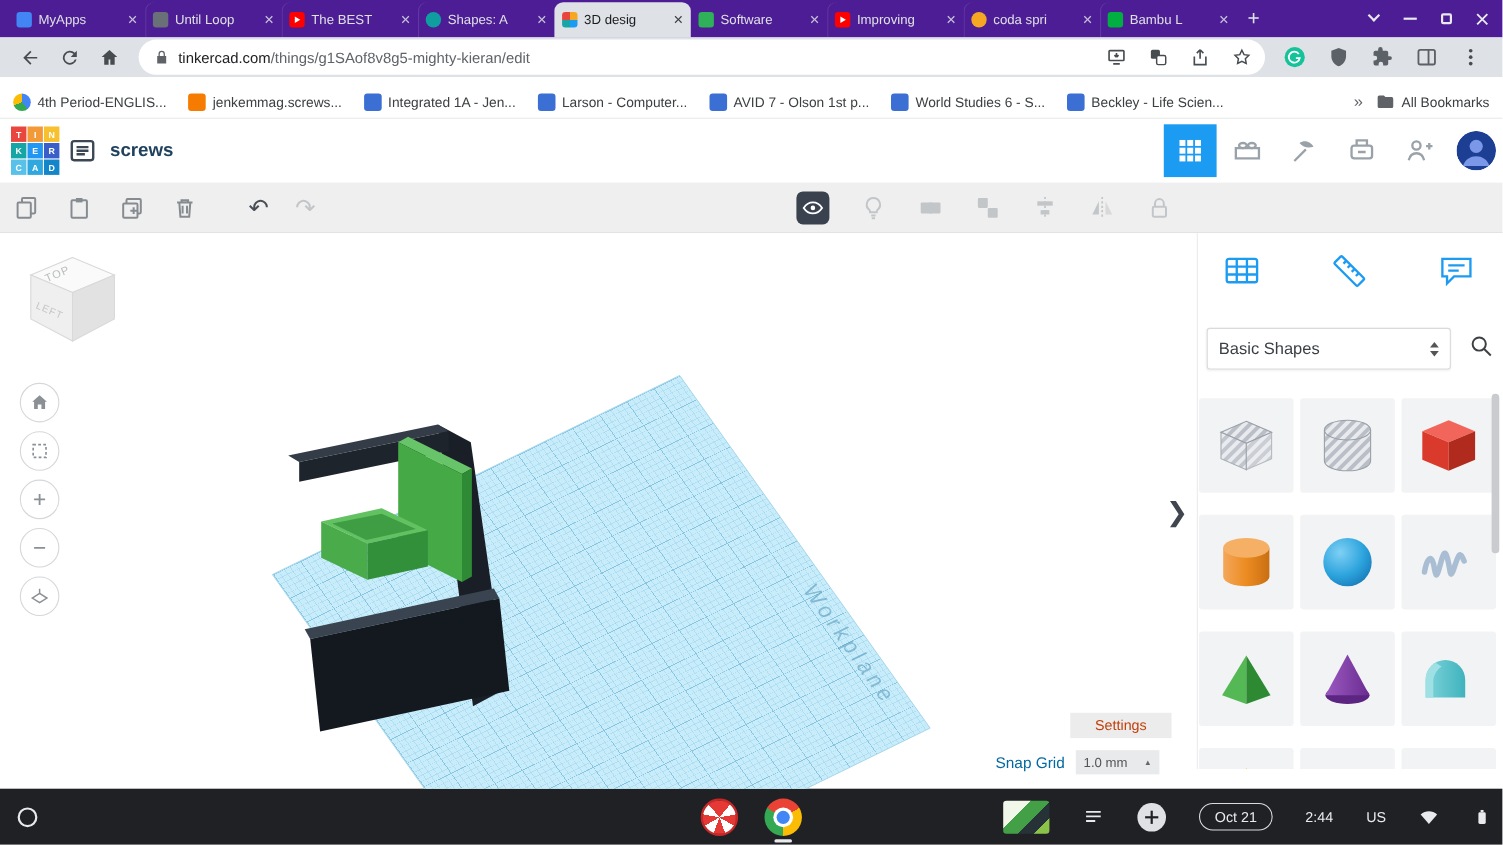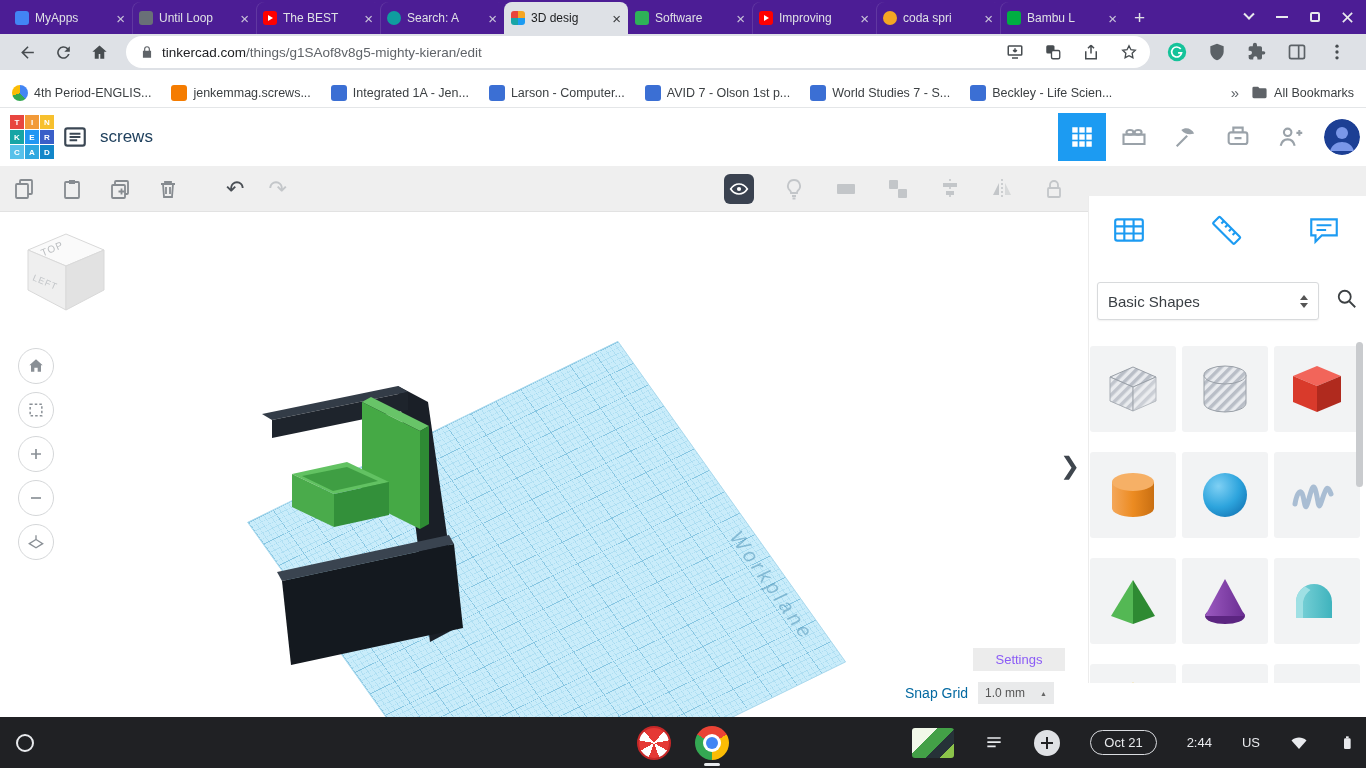--- a/index.html
+++ b/index.html
@@ -55,21 +55,21 @@
   .ovf{font-size:15px;color:#5f6368}
 
   
   .tkheader{position:absolute;left:0;top:108px;right:0;height:58px;background:#fff}
   .logo{position:absolute;left:10px;top:7px;width:44px;height:44px;display:grid;grid-template-columns:repeat(3,1fr);grid-template-rows:repeat(3,1fr);gap:1px}
   .logo span{display:flex;align-items:center;justify-content:center;font-size:8px;font-weight:bold;color:#fff}
   .logo span:nth-child(1){background:#e8463f}.logo span:nth-child(2){background:#f29a38}.logo span:nth-child(3){background:#f7c02e}
   .logo span:nth-child(4){background:#16a5a5}.logo span:nth-child(5){background:#2196f3}.logo span:nth-child(6){background:#3a5fc8}
   .logo span:nth-child(7){background:#57c1ea}.logo span:nth-child(8){background:#2fa8e0}.logo span:nth-child(9){background:#1286c9}
   .listicon{position:absolute;left:62px;top:16px;width:26px;height:26px}
-  .tktitle{position:absolute;left:100px;top:19px;font-size:17px;font-weight:400;color:#20415e}
+  .tktitle{position:absolute;left:100px;top:19px;font-size:17px;font-weight:700;color:#20415e}
   .tkapps{position:absolute;right:6px;top:0;height:58px;display:flex;align-items:center;gap:4px}
   .appbtn{width:48px;height:48px;display:flex;align-items:center;justify-content:center}
   .appbtn.active{background:#1c9bf2}
   .avatar{width:36px;height:36px;border-radius:50%;overflow:hidden;margin-left:6px}
 
   
   .tktoolbar{position:absolute;left:0;top:166px;right:0;height:46px;background:#efefef;border-bottom:1px solid #e2e2e2}
   .editicons{position:absolute;left:12px;top:0;height:46px;display:flex;align-items:center;gap:24px}
   .editicons svg{width:24px;height:24px}
   .uglyph{font-size:22px;color:#4a4f55;line-height:1}
@@ -91,28 +91,28 @@
       repeating-linear-gradient(90deg,rgba(130,195,224,.9) 0 1px,transparent 1px 40px),
       repeating-linear-gradient(0deg,rgba(150,210,235,.5) 0 1px,transparent 1px 8px),
       repeating-linear-gradient(90deg,rgba(150,210,235,.5) 0 1px,transparent 1px 8px)}
   .wplabel{position:absolute;left:345px;top:6px;font-size:30px;color:#4e94b8;opacity:.55;letter-spacing:6px;font-weight:500}
   .model{position:absolute;left:0;top:0;z-index:2;pointer-events:none}
   .viewcube{position:absolute;left:16px;top:12px;z-index:3}
   .vnav{position:absolute;left:18px;top:136px;display:flex;flex-direction:column;gap:8px;z-index:3}
   .vbtn{width:36px;height:36px;border-radius:50%;background:#fff;border:1px solid #d5d7d9;display:flex;align-items:center;justify-content:center}
   .vbtn svg{width:20px;height:20px}
   .collapse{position:absolute;left:1060px;top:240px;font-size:24px;color:#3f464e;z-index:4}
-  .settingsbtn{position:absolute;left:973px;top:436px;width:92px;height:23px;background:#ececec;color:#8b5cf6;font-size:13px;display:flex;align-items:center;justify-content:center;z-index:4}
+  .settingsbtn{position:absolute;left:973px;top:436px;width:92px;height:23px;background:#ececec;color:#c2410c;font-size:13px;display:flex;align-items:center;justify-content:center;z-index:4}
   .snaprow{position:absolute;left:905px;top:470px;display:flex;align-items:center;gap:10px;z-index:4}
   .snaplabel{font-size:14px;color:#0369a1}
   .snapbox{width:76px;height:22px;background:#e9eaeb;display:flex;align-items:center;justify-content:space-between;padding:0 7px;font-size:12px;color:#555}
   .caret{font-size:7px;color:#666}
 
   
-  .panel{position:absolute;left:1088px;top:196px;width:278px;height:487px;background:#fff;border-left:1px solid #ececec;overflow:hidden}
+  .panel{position:absolute;left:1088px;top:212px;width:278px;height:487px;background:#fff;border-left:1px solid #ececec;overflow:hidden}
   .paneltabs{display:flex;justify-content:space-between;padding:14px 22px 0 20px}
   .ptab{width:40px;height:40px;display:flex;align-items:center;justify-content:center}
   .ptab svg{width:34px;height:34px}
   .catrow{position:absolute;top:86px;left:8px;width:262px;display:flex;align-items:center;gap:16px}
   .dropdown{flex:1;height:38px;border:1px solid #d8dadc;border-radius:3px;background:#fff;display:flex;align-items:center;padding:0 10px;font-size:15px;color:#3a3f44;box-shadow:0 1px 2px rgba(0,0,0,.06)}
   .ud{margin-left:auto;display:flex;flex-direction:column;gap:3px}
   .ud i{width:0;height:0;border-left:4px solid transparent;border-right:4px solid transparent}
   .ud .up{border-bottom:5px solid #555}
   .ud .down{border-top:5px solid #555}
   .searchbtn svg{width:24px;height:24px}
@@ -180,21 +180,21 @@
       <span class="tlabel">Until Loop</span>
       <span class="tclose">×</span>
     </div>
   <div class="tab">
       <span class="fav f-yt"></span>
       <span class="tlabel">The BEST</span>
       <span class="tclose">×</span>
     </div>
   <div class="tab">
       <span class="fav f-teal"></span>
-      <span class="tlabel">Search: A</span>
+      <span class="tlabel">Shapes: A</span>
       <span class="tclose">×</span>
     </div>
   <div class="tab active">
       <span class="fav f-tk"></span>
       <span class="tlabel">3D desig</span>
       <span class="tclose">×</span>
     </div>
   <div class="tab">
       <span class="fav f-green"></span>
       <span class="tlabel">Software</span>
@@ -327,21 +327,21 @@
   <div class="bm">
       <span class="bmfav cb"></span>
       <span>Larson - Computer...</span>
     </div>
   <div class="bm">
       <span class="bmfav cb"></span>
       <span>AVID 7 - Olson 1st p...</span>
     </div>
   <div class="bm">
       <span class="bmfav cb"></span>
-      <span>World Studies 7 - S...</span>
+      <span>World Studies 6 - S...</span>
     </div>
   <div class="bm">
       <span class="bmfav cb"></span>
       <span>Beckley - Life Scien...</span>
     </div>
   <div class="bm-right">
     <span class="ovf">»</span>
     <div class="bm">
       <svg viewBox="0 0 24 24" width="17" height="17" fill="#5f6368">
           <path d="M10 4l2 2h8a2 2 0 0 1 2 2v10a2 2 0 0 1-2 2H4a2 2 0 0 1-2-2V6a2 2 0 0 1 2-2z"></path>

